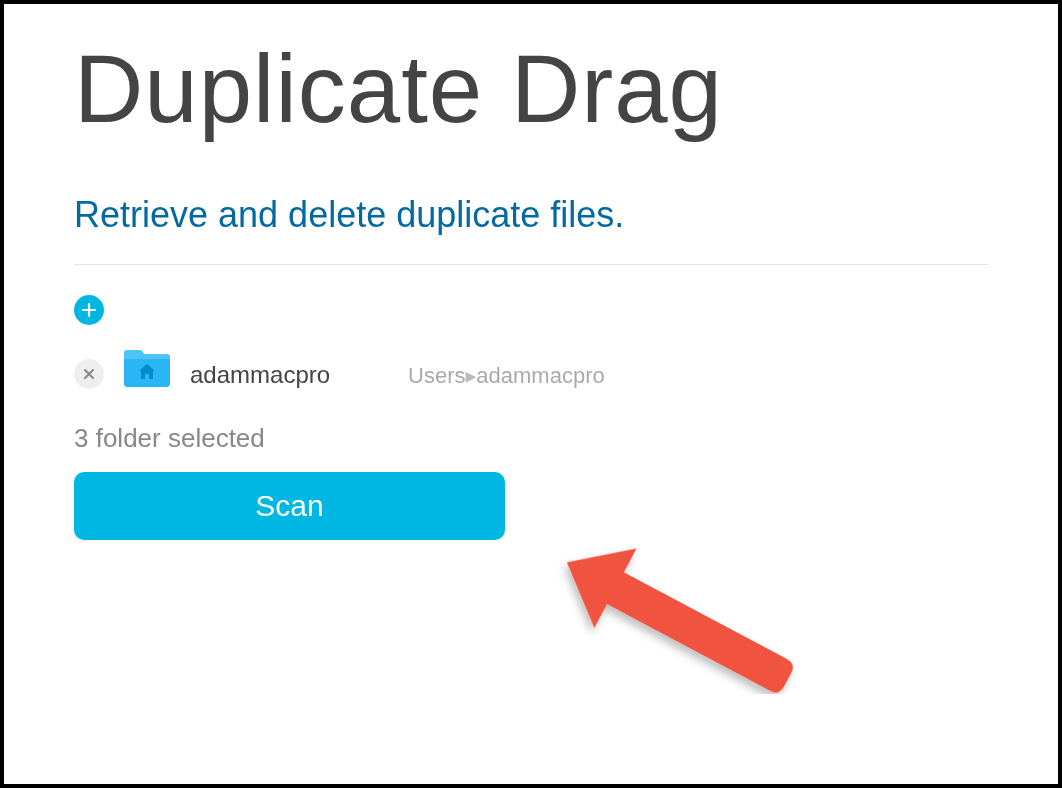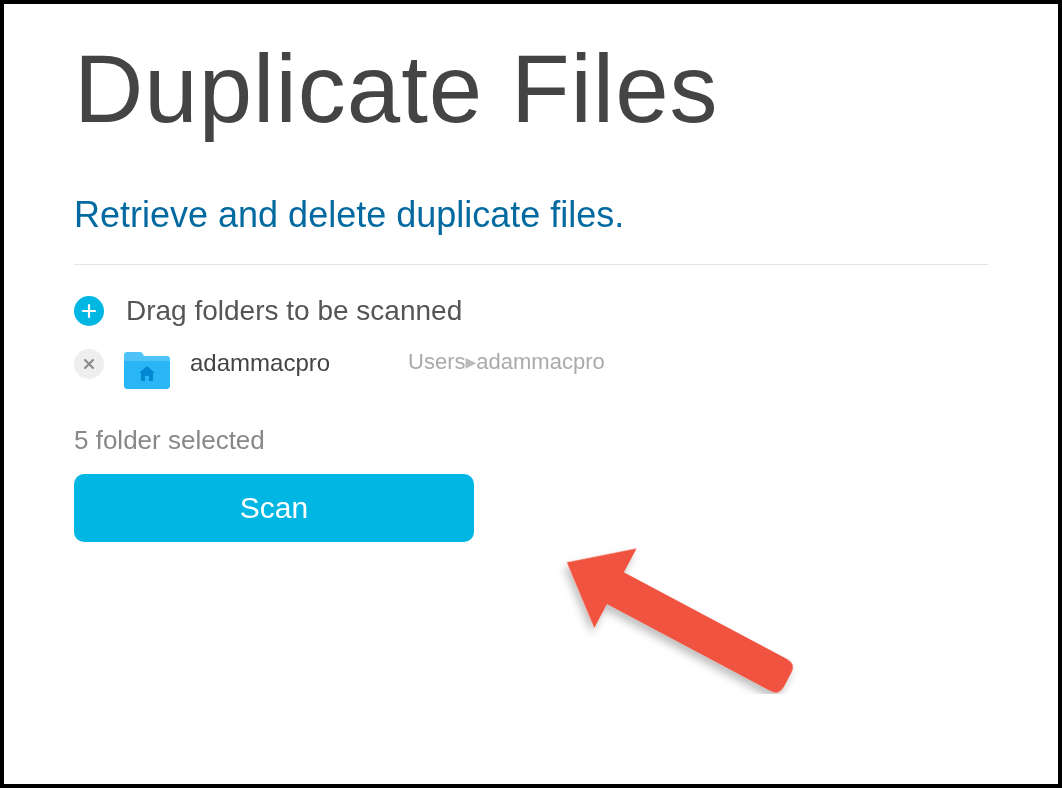--- a/index.html
+++ b/index.html
@@ -47,21 +47,21 @@
       flex-shrink: 0;
     }
     .add-button svg { display: block; }
     .drag-label {
       font-size: 28px;
       color: #555;
       font-weight: 400;
     }
     .folder-row {
       display: flex;
-      align-items: flex-start;
+      align-items: flex-end;
       gap: 18px;
       margin-bottom: 34px;
     }
     .remove-button {
       width: 30px; height: 30px;
       border-radius: 50%;
       background: #eee;
       display: flex; align-items: center; justify-content: center;
       cursor: pointer;
       flex-shrink: 0;
@@ -90,21 +90,21 @@
       color: #bbb;
       font-size: 14px;
     }
     .status-text {
       font-size: 26px;
       color: #888;
       font-weight: 400;
       margin-bottom: 18px;
     }
     .scan-button {
-      width: 400px;
+      width: 431px;
       height: 68px;
       background: #00b6e3;
       border: none;
       border-radius: 10px;
       color: #fff;
       font-size: 30px;
       font-weight: 400;
       cursor: pointer;
       font-family: inherit;
     }
@@ -113,33 +113,32 @@
       left: 490px;
       top: 530px;
       pointer-events: none;
     }
   </style>
 </head>
 <body>
 
 
 
-<h1 class="page-title">Duplicate Files</h1>
+<h1 class="page-title">Duplicate Drag</h1>
 
 <p class="page-subtitle">Retrieve and delete duplicate files.</p>
 
 <hr class="divider">
 
 <div class="drag-row">
   <div class="add-button">
     <svg width="16" height="16" viewBox="0 0 16 16">
       <path d="M8 2 V14 M2 8 H14" stroke="#fff" stroke-width="2.2" stroke-linecap="round"></path>
     </svg>
   </div>
-  <span class="drag-label">Drag folders to be scanned</span>
 </div>
 
 <div class="folder-row">
   <div class="remove-button">
     <svg width="12" height="12" viewBox="0 0 12 12">
       <path d="M2 2 L10 10 M10 2 L2 10" stroke="#888" stroke-width="2" stroke-linecap="round"></path>
     </svg>
   </div>
   <div class="folder-icon">
     <svg width="50" height="42" viewBox="0 0 50 42">
@@ -149,21 +148,21 @@
     </svg>
   </div>
   <span class="folder-name">adammacpro</span>
   <div class="breadcrumb">
     <span>Users</span>
     <span class="breadcrumb-sep">▶</span>
     <span>adammacpro</span>
   </div>
 </div>
 
-<p class="status-text">5 folder selected</p>
+<p class="status-text">3 folder selected</p>
 
 <button class="scan-button">Scan</button>
 
 <svg class="annotation-arrow" width="340" height="160" viewBox="0 0 340 160">
   <defs>
     <filter id="sh" x="-20%" y="-20%" width="140%" height="140%">
       <feDropShadow dx="0" dy="6" stdDeviation="4" flood-color="#000" flood-opacity="0.25"></feDropShadow>
     </filter>
   </defs>
   <g transform="rotate(28 170 80)" filter="url(#sh)">

